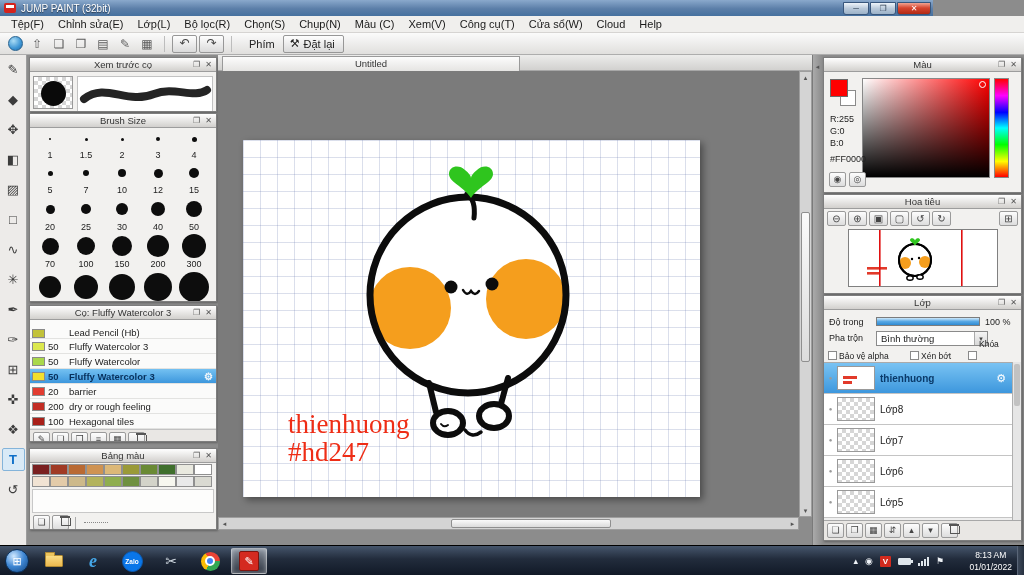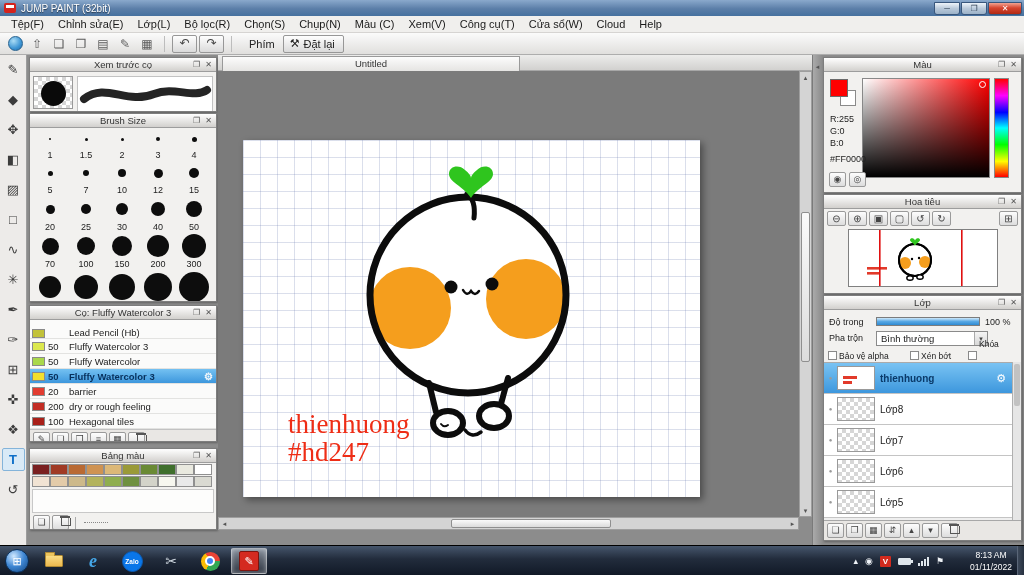--- a/index.html
+++ b/index.html
@@ -2,21 +2,21 @@
 <html><head>
 <meta charset="utf-8">
 <style>
   * { margin:0; padding:0; box-sizing:border-box; }
   html,body { width:1024px; height:575px; }
   body { font-family:"Liberation Sans", sans-serif; }
   #screen { position:relative; width:1024px; height:575px; overflow:hidden; background:#8c8c8c; }
   .abs { position:absolute; }
 
   
-  #titlebar { position:absolute; left:0; top:0; width:1024px; height:16px;
+  #titlebar { position:absolute; left:0; top:0; width:933px; height:16px;
     background:linear-gradient(#8aa9cc,#5b7ea8 55%,#46719f); display:flex; align-items:center; padding:0 2px; }
   .app-ico { width:12px; height:10px; background:#d5231d; border-radius:2px; margin:0 5px 0 2px; position:relative; flex:none; }
   .app-ico::after { content:""; position:absolute; left:2px; top:2px; width:8px; height:3px; background:#fff; }
   #win-title { color:#fff; font-size:10px; text-shadow:0 1px 1px rgba(0,0,0,.55); white-space:nowrap; }
   .win-btns { margin-left:auto; display:flex; }
   .win-btn { width:26px; height:13px; margin-left:1px; border:1px solid #38567c; border-radius:0 0 3px 3px;
     background:linear-gradient(#eef4fa,#b9c9da 50%,#9cb2c8); color:#2c3e52; font-size:8px; line-height:11px; text-align:center; }
   .win-btn.close { width:34px; background:linear-gradient(#f2a492,#d6452f 45%,#b22914); color:#fff; }
 
   
@@ -723,18 +723,18 @@
       <span class="signal">
           <i style="height:3px"></i>
           <i style="height:5px"></i>
           <i style="height:7px"></i>
           <i style="height:9px"></i>
         </span>
       <span class="tray-g">⚑</span>
     </div>
     <div id="clock">
       <div>8:13 AM</div>
-      <div>01/11/2022</div>
+      <div>01/01/2022</div>
     </div>
     <div id="show-desktop"></div>
   </div>
 
 </div>
 
 </body></html>

